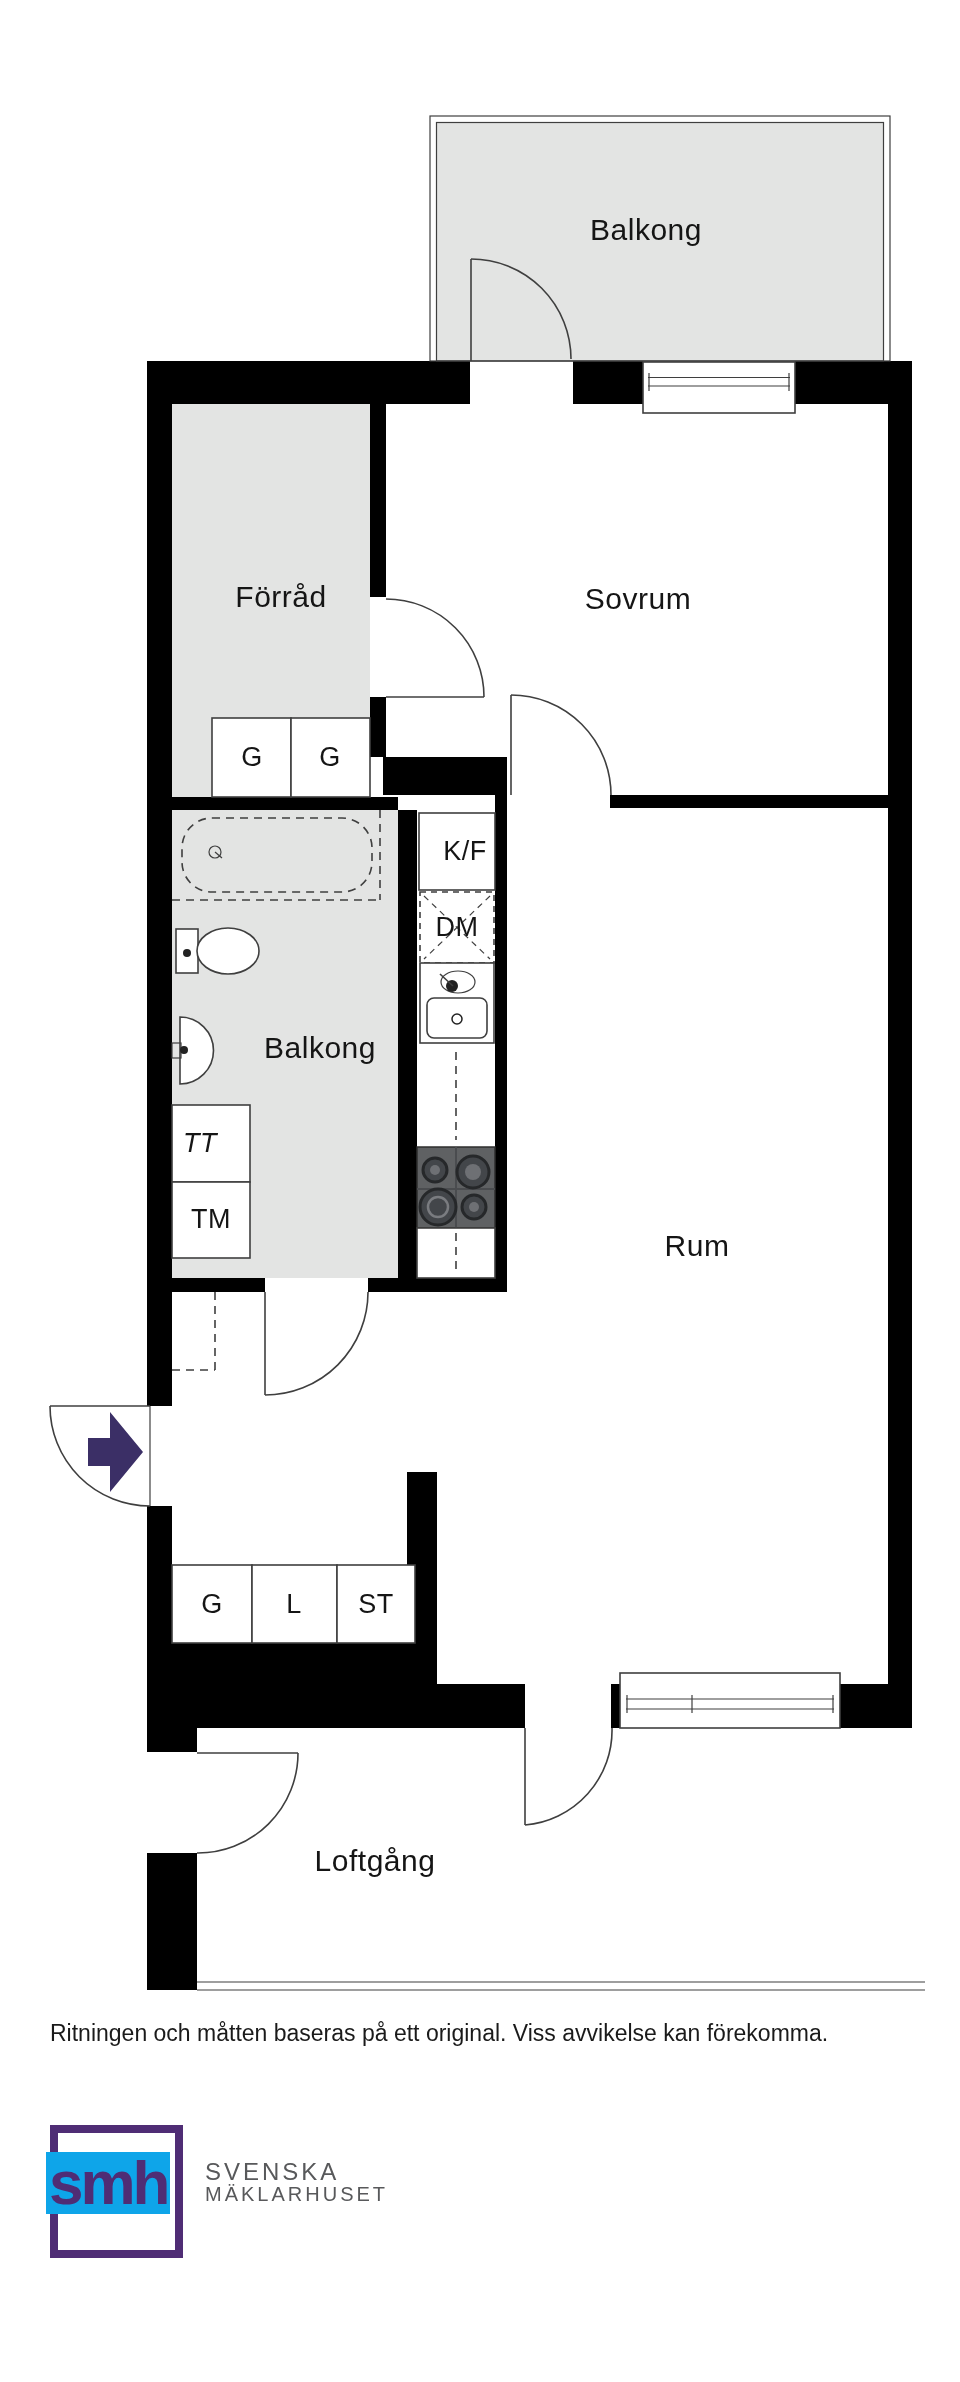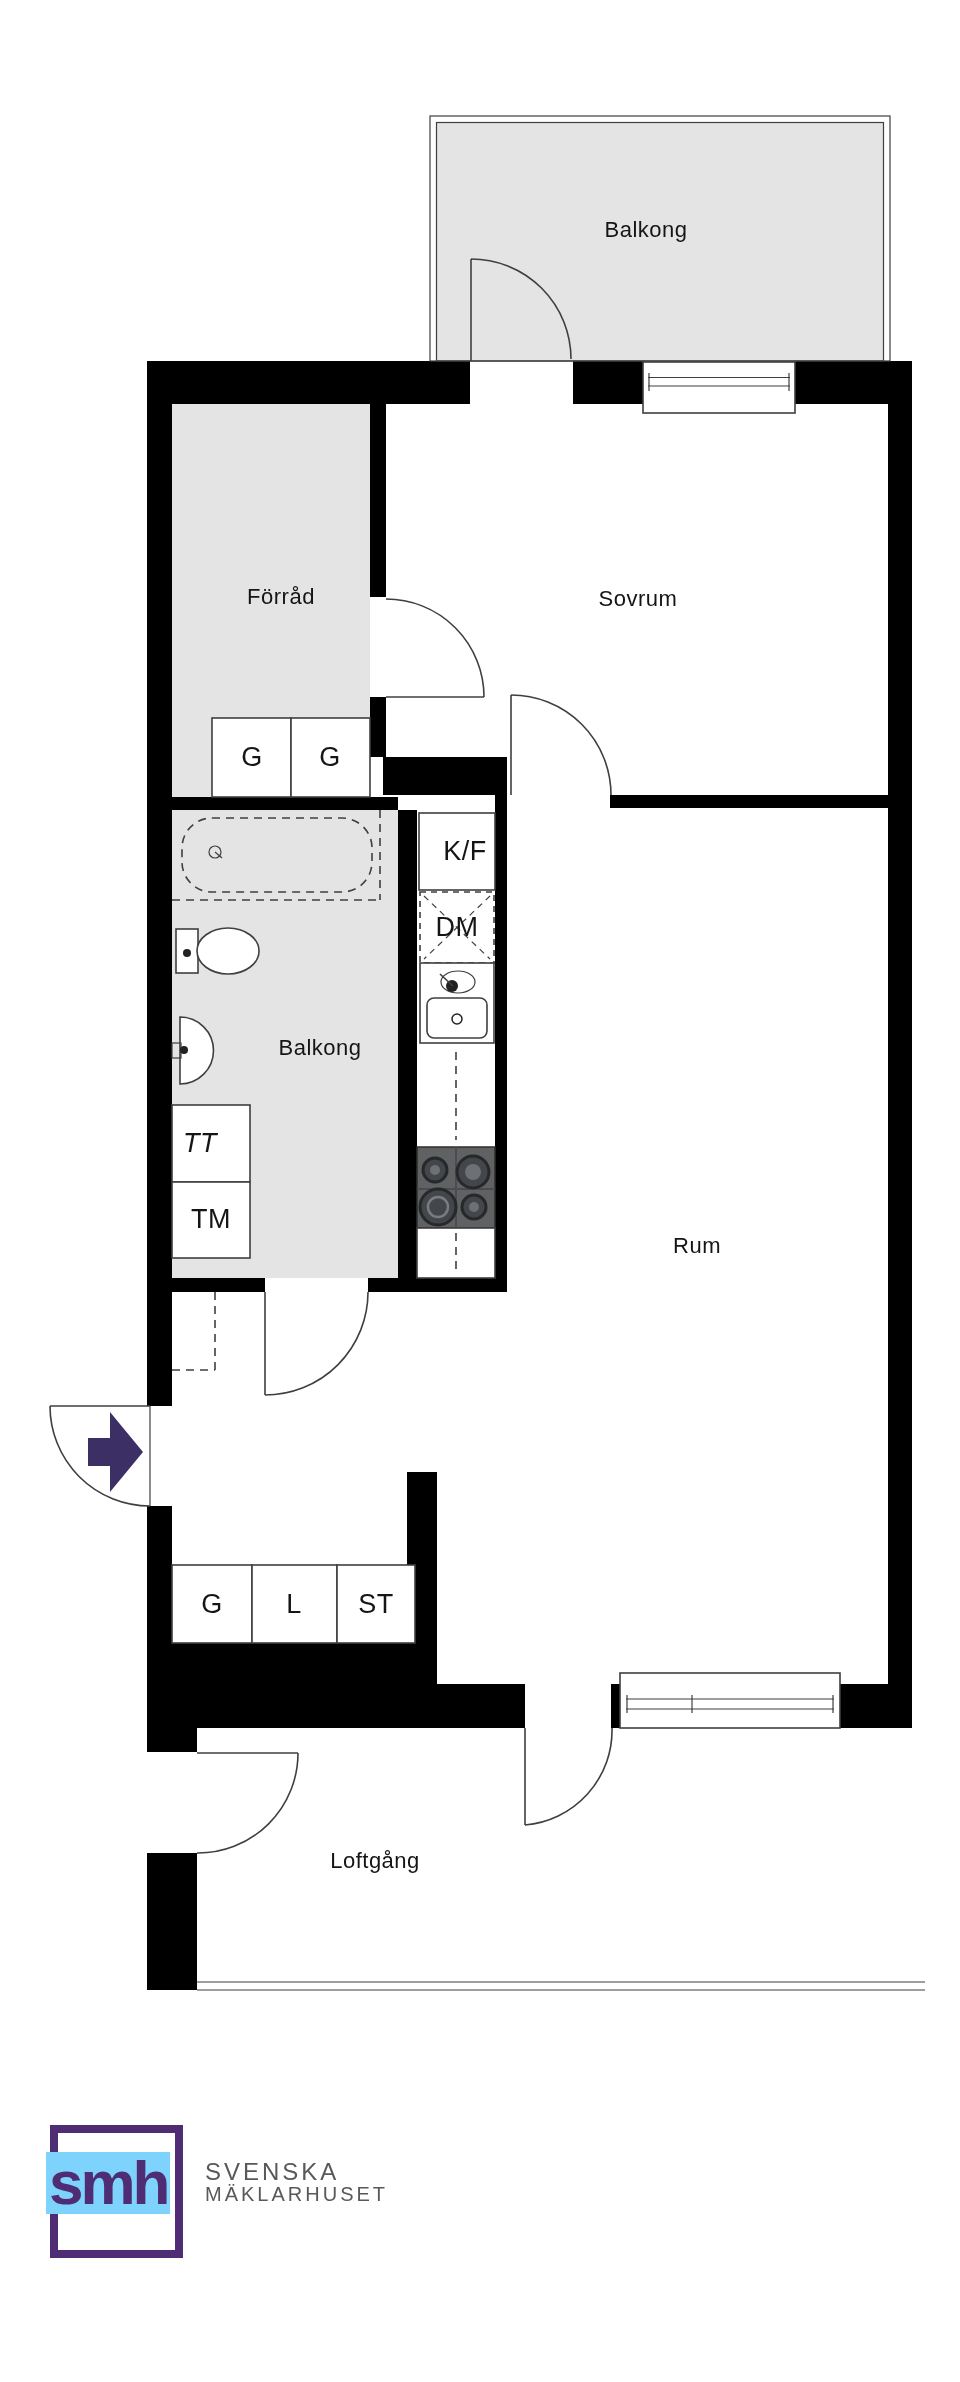--- a/index.html
+++ b/index.html
@@ -6,28 +6,28 @@
   .page{position:relative;width:960px;height:2382px;background:#fff;overflow:hidden;
         font-family:"Liberation Sans", sans-serif;}
   .fill{position:absolute;background:var(--room-fill);}
   .wall{position:absolute;background:var(--wall);}
   svg.overlay{position:absolute;left:0;top:0;z-index:3;}
   .ln{stroke:var(--line);fill:none;stroke-width:1.6;}
   .thin{stroke-width:1.2;}
   .wbox{fill:#ffffff;stroke:var(--line);stroke-width:1.6;}
   .dash{stroke-dasharray:8 6;}
   .dash2{stroke-dasharray:6 5;}
-  .lbl{position:absolute;transform:translate(-50%,-50%);font-size:22px;color:#151515;
+  .lbl{position:absolute;transform:translate(-50%,-50%);font-size:30px;color:#151515;
        white-space:nowrap;z-index:4;letter-spacing:0.5px;}
   .lbl.sm{font-size:27px;}
   .footer-line{position:absolute;left:50px;font-size:23px;color:var(--text);white-space:nowrap;z-index:4;}
   .logo-box{position:absolute;left:50px;top:2125px;width:133px;height:133px;box-sizing:border-box;
             border:8px solid var(--logo-purple);z-index:4;}
   .logo-mark{position:absolute;left:46px;top:2152px;font-size:62px;font-weight:bold;line-height:1;
-             color:var(--logo-purple);background:#7dd3fc;letter-spacing:-3px;padding:0 3px;z-index:5;}
+             color:var(--logo-purple);background:#0ea5e9;letter-spacing:-3px;padding:0 3px;z-index:5;}
   .logo-co1{position:absolute;left:205px;top:2158px;font-size:24px;letter-spacing:3px;
             color:var(--logo-gray);font-weight:500;z-index:4;}
   .logo-co2{position:absolute;left:205px;top:2183px;font-size:20px;letter-spacing:3px;
             color:var(--logo-gray);font-weight:500;z-index:4;}
 </style>
 </head>
 <body style="--wall: #000000; --room-fill: #e3e4e3; --line: #3f3f3f; --stove: #5f6163; --arrow: #3b2f66; --logo-purple: #4f2d75; --logo-gray: #58595b; --text: #1a1a1a;">
 
 <div class="page">
 
@@ -215,19 +215,20 @@
   <div class="lbl sm" style="left:457px;top:851px;margin-left:8px;">K/F</div>
   <div class="lbl sm" style="left:457px;top:927px;">DM</div>
   <div class="lbl sm" style="left:252px;top:757px;">G</div>
   <div class="lbl sm" style="left:330px;top:757px;">G</div>
   <div class="lbl sm" style="left:200px;top:1143px;font-style:italic;">TT</div>
   <div class="lbl sm" style="left:211px;top:1219px;">TM</div>
   <div class="lbl sm" style="left:212px;top:1604px;">G</div>
   <div class="lbl sm" style="left:294px;top:1604px;">L</div>
   <div class="lbl sm" style="left:376px;top:1604px;">ST</div>
 
+  <div class="footer-line" style="top:2020px;">Ritningen och måtten baseras på ett original. Viss avvikelse kan förekomma.</div>
 
   <div class="logo-box"></div>
   <div class="logo-mark">smh</div>
   <div class="logo-co1">SVENSKA</div>
   <div class="logo-co2">MÄKLARHUSET</div>
 
 </div>
 
 </body></html>

